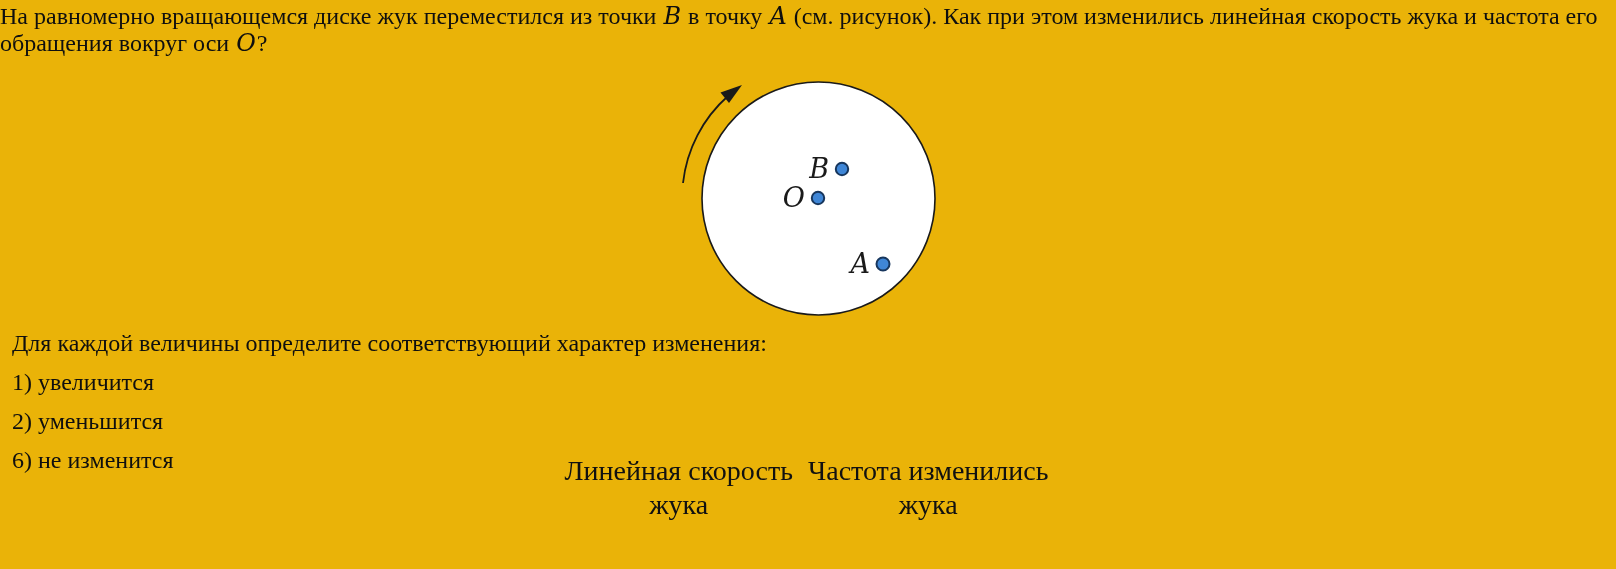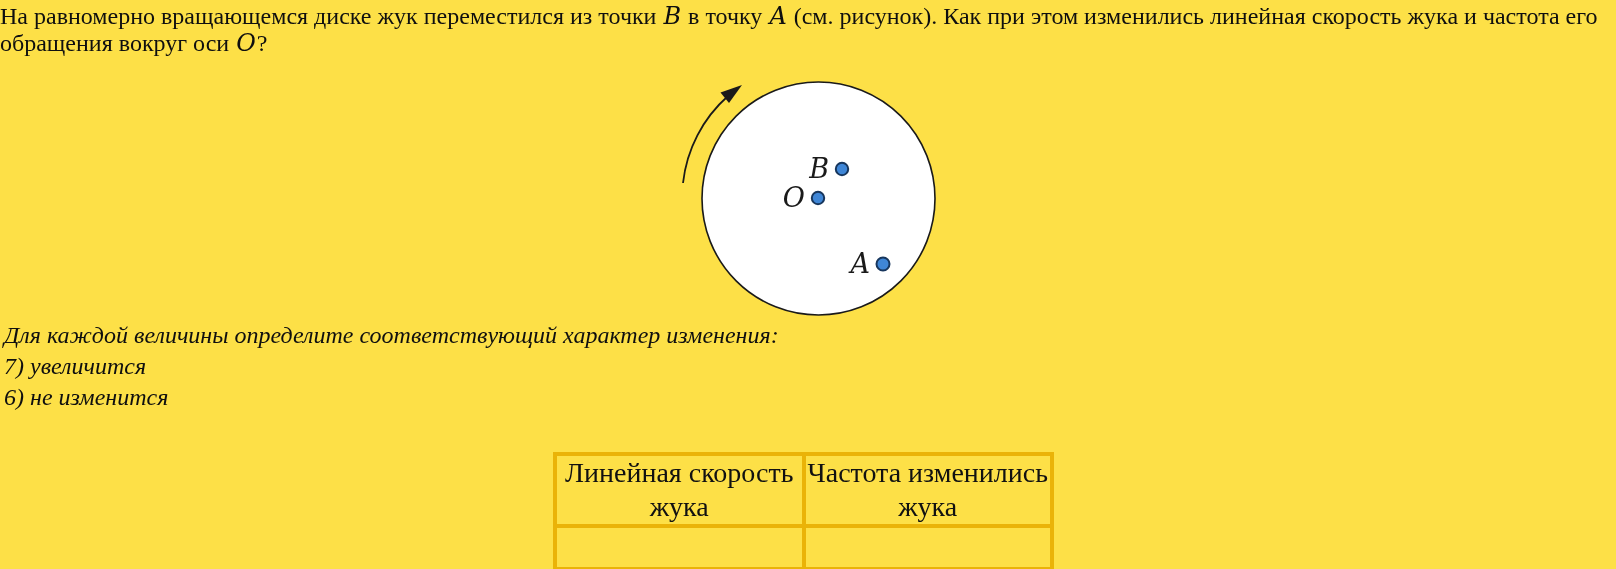--- a/index.html
+++ b/index.html
@@ -4,21 +4,21 @@
 <style>
   html, body {
     margin: 0; padding: 0;
     background: #ffffff;
     overflow: hidden;
   }
   .page {
     position: relative;
     width: 1616px;
     height: 569px;
-    background: #fde047;
+    background: #eab308;
     color: #0f0f0f;
     font-family: "Liberation Serif", serif;
   }
   
   .statement {
     position: absolute;
     left: 0; top: 3px;
     width: 1612px;
     font-size: 24px;
     line-height: 27px;
@@ -42,32 +42,32 @@
     fill: #1a1a1a;
   }
   
   .instructions {
     position: absolute;
     left: 0; top: 318px;
     font-size: 24px;
     line-height: 27px;
     color: #0f0f0f;
   }
-  .instructions div { margin: 4px; font-style: italic; }
+  .instructions div { margin: 12px; }
   
   .answer-table {
     position: absolute;
     left: 553px; top: 452px;
     width: 501px;
     border-collapse: collapse;
     table-layout: fixed;
     font-family: "Liberation Serif", serif;
   }
   .answer-table th, .answer-table td {
-    border: 4px solid #eab308;
+    border: 2px solid #eab308;
     text-align: center;
     vertical-align: middle;
     padding: 0;
   }
   .answer-table th {
     height: 67px;
     font-weight: normal;
     font-size: 28px;
     line-height: 34px;
     white-space: pre-line;
@@ -96,21 +96,22 @@
     <circle cx="818" cy="198" r="6.2" stroke-width="2" stroke="#17365d" fill="#3f86d6"></circle>
     <circle cx="883" cy="264" r="6.5" stroke-width="2" stroke="#17365d" fill="#3f86d6"></circle>
 
     <text x="829" y="178" text-anchor="end">B</text>
     <text x="805" y="207" text-anchor="end">O</text>
     <text x="870" y="273" text-anchor="end">A</text>
   </svg>
 
   <div class="instructions">
     <div>Для каждой величины определите соответствующий характер изменения:</div>
-    <div>7) увеличится</div>
+    <div>1) увеличится</div>
+    <div>2) уменьшится</div>
     <div>6) не изменится</div>
   </div>
 
   <table class="answer-table">
     <tbody>
       <tr>
         <th>Линейная скорость
 жука</th>
         <th>Частота изменились
 жука</th>

